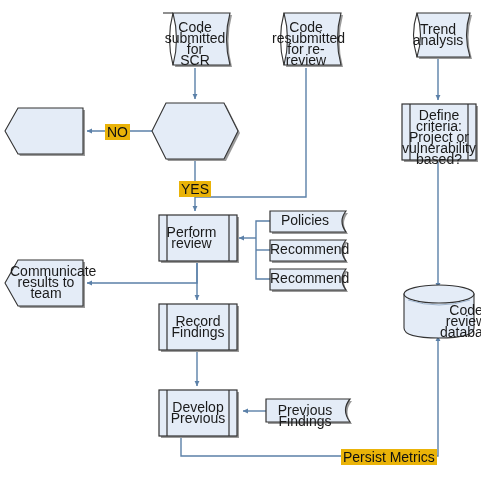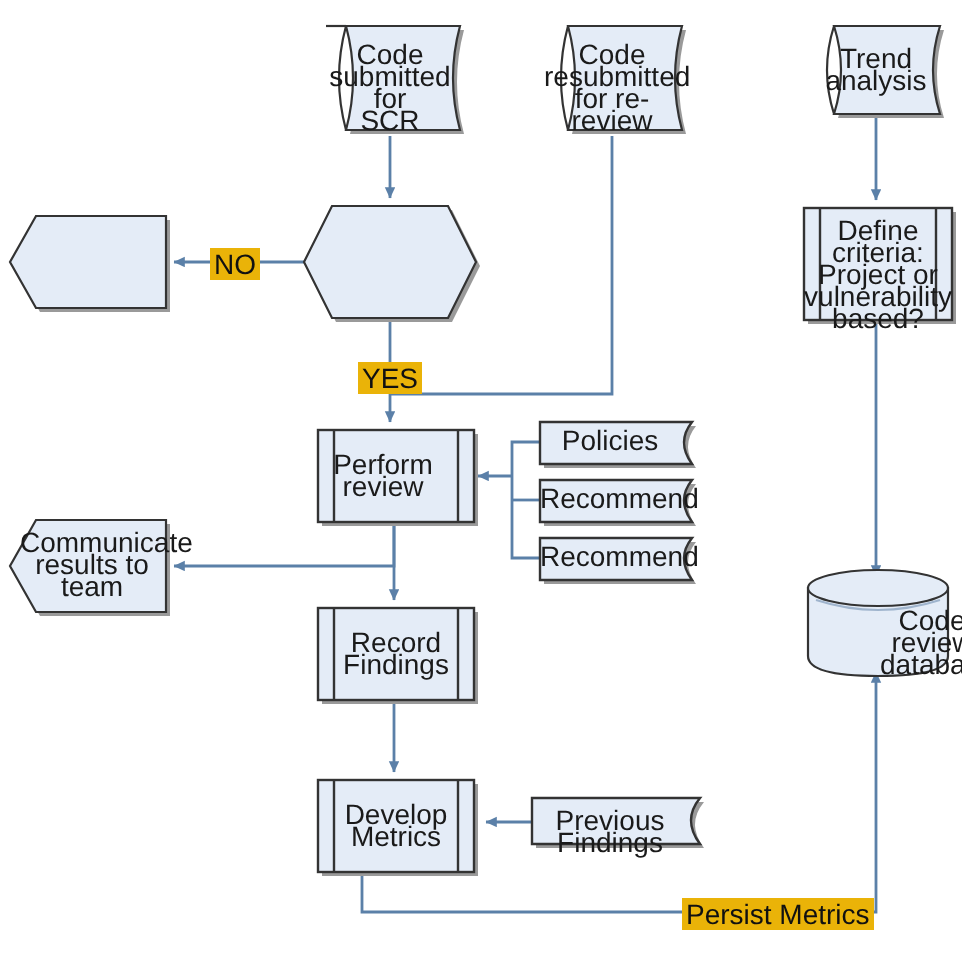--- a/index.html
+++ b/index.html
@@ -206,21 +206,21 @@
 results to
 team</div>
 
   <div class="node-label" style="left:404px; top:305px; width:52px;margin-left:36px;">Code review
 database</div>
 
   <div class="node-label" style="left:159px; top:316px; width:78px;">Record
 Findings</div>
 
   <div class="node-label" style="left:159px; top:402px; width:78px;">Develop
-Metrics</div>
+Previous</div>
 
   <div class="node-label" style="left:266px; top:405px; width:78px;">Previous Findings</div>
 
   <div class="edge-label" style="left:105px; top:124px;">NO</div>
 
   <div class="edge-label" style="left:179px; top:181px;">YES</div>
 
   <div class="edge-label" style="left:341px; top:449px;text-align:right;">Persist Metrics</div>
 
 </div>

